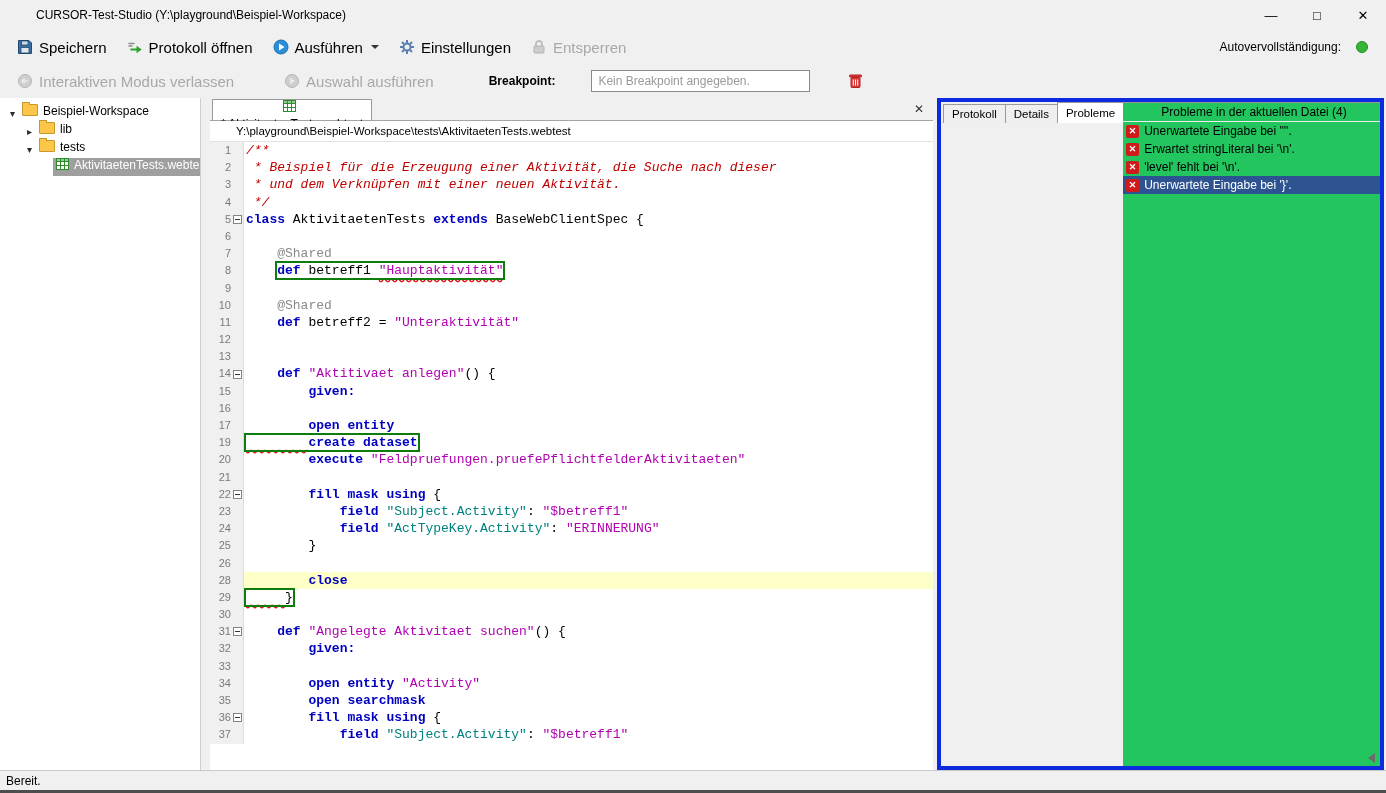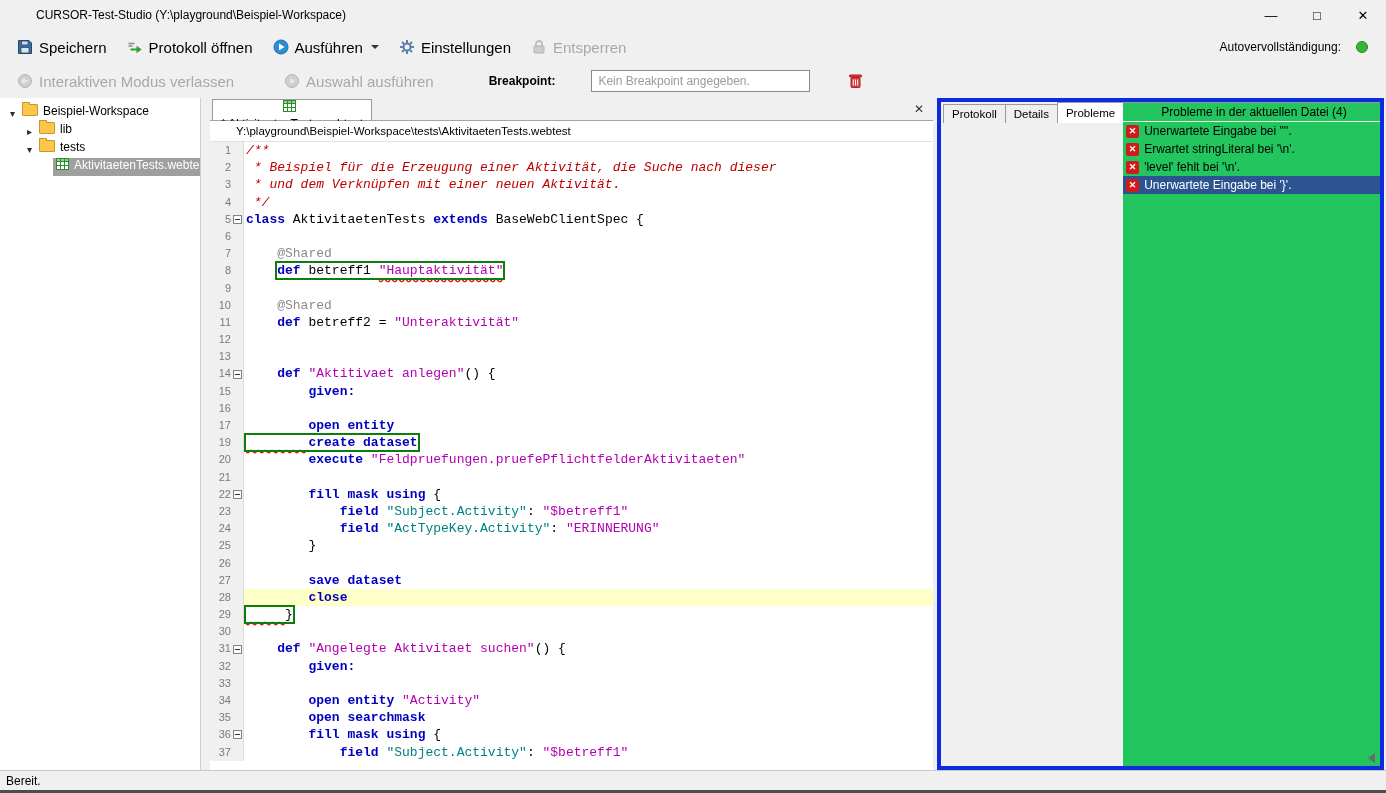--- a/index.html
+++ b/index.html
@@ -439,27 +439,20 @@
           </span>
           <span class="content"><span class="pln">        }</span></span>
         </div>
         <div class="line">
           <span class="gut">
             <span class="num">26</span>
             <span class="fold"></span>
           </span>
           <span class="content"></span>
         </div>
-        <div class="line">
-          <span class="gut">
-            <span class="num">27</span>
-            <span class="fold"></span>
-          </span>
-          <span class="content"><span class="pln">        </span><span class="kw">save dataset</span></span>
-        </div>
         <div class="line hl">
           <span class="gut">
             <span class="num">28</span>
             <span class="fold"></span>
           </span>
           <span class="content"><span class="pln">        </span><span class="kw">close</span></span>
         </div>
         <div class="line">
           <span class="gut">
             <span class="num">29</span>

